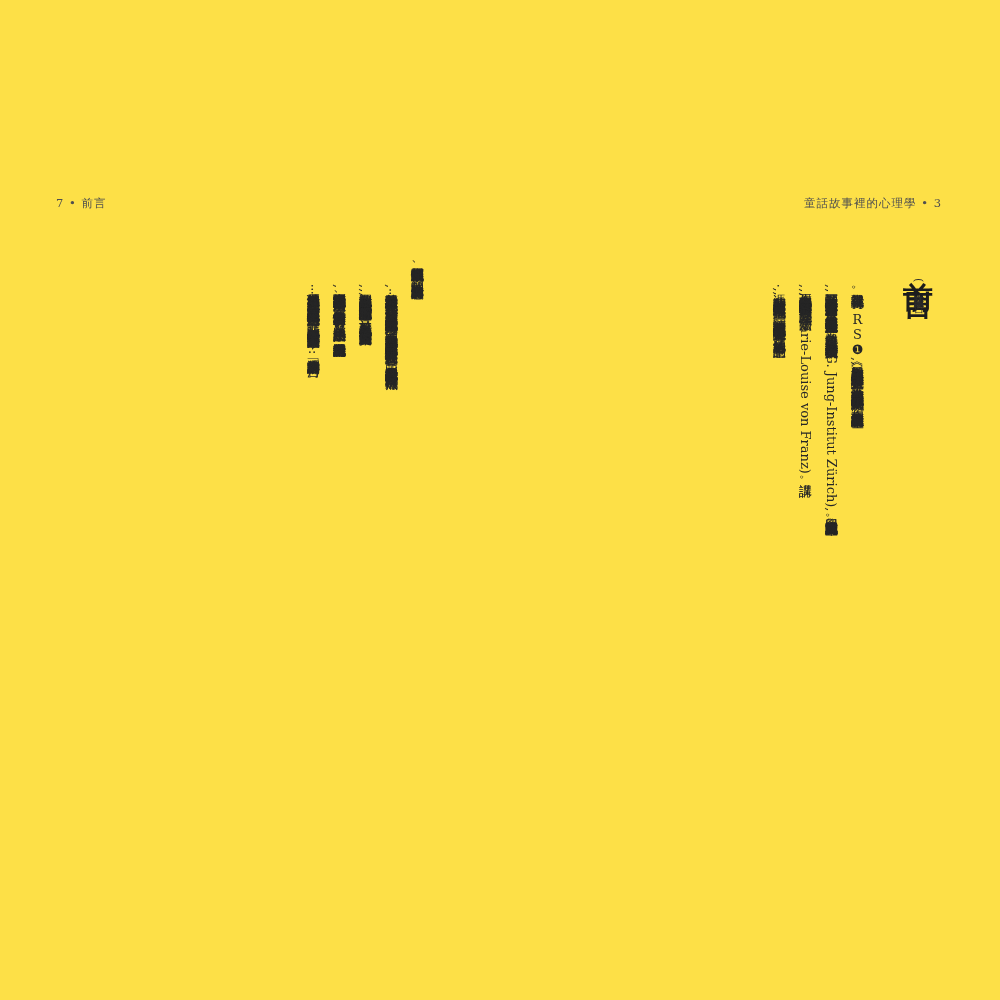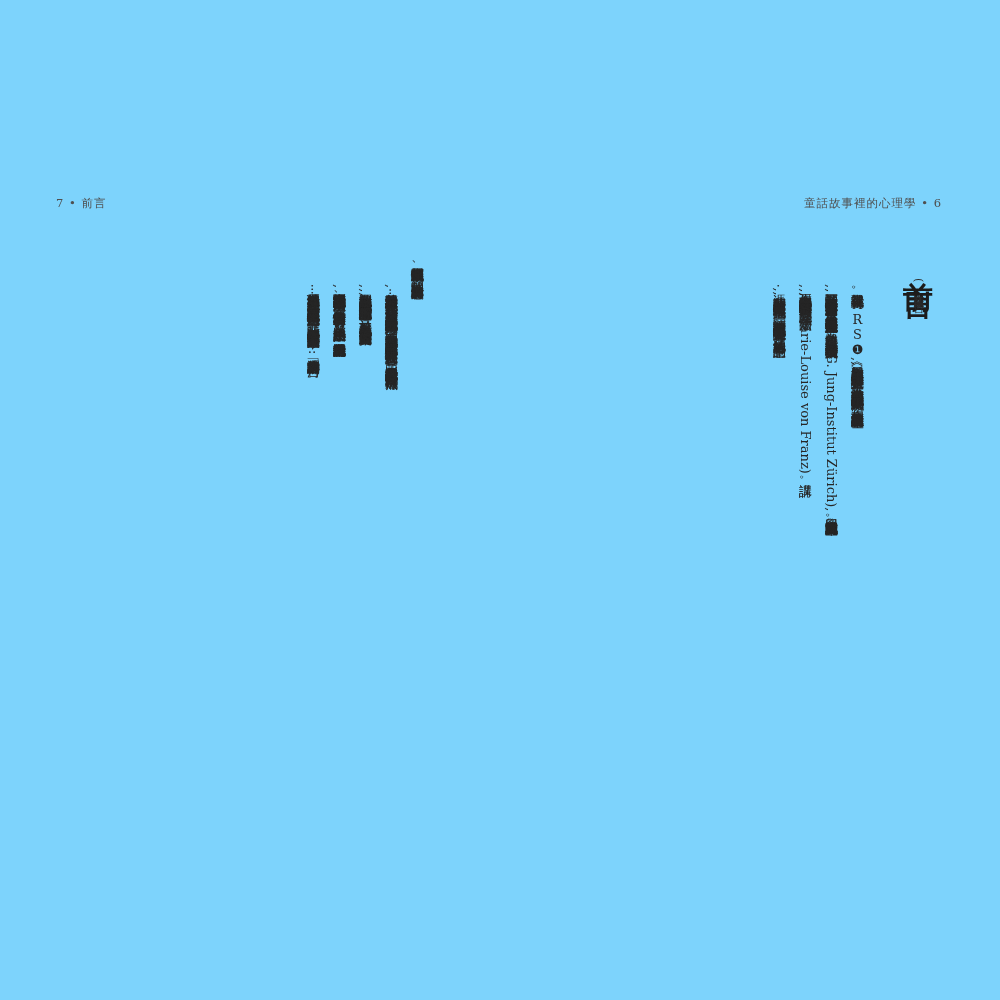--- a/index.html
+++ b/index.html
@@ -8,21 +8,21 @@
     width: 1000px;
     height: 1000px;
     background: #ffffff;
     overflow: hidden;
     font-family: "DejaVu Serif", serif;
   }
   .spread {
     position: relative;
     width: 1000px;
     height: 1000px;
-    background: #7dd3fc;
+    background: #fde047;
   }
   
   .running-head {
     position: absolute;
     top: 196px;
     font-size: 11.5px;
     color: #4f4f4f;
     letter-spacing: 1px;
     white-space: nowrap;
   }
@@ -70,21 +70,21 @@
   .orient-upright  { text-orientation: upright; }
   .orient-sideways { text-orientation: sideways; }
 </style>
 </head>
 <body>
 
 <div class="spread">
 
   <div class="running-head head-left">7 • 前言</div>
 
-  <div class="running-head head-right">童話故事裡的心理學 • 6</div>
+  <div class="running-head head-right">童話故事裡的心理學 • 3</div>
 
   <section class="page-text page-right-text">
     <div class="title-block">
       <span class="title-main">前言</span><span class="title-sub">(文庫版前言)</span>
     </div>
     <div>
         <p class="para indent"><span>我從小就很喜歡童話。</span><span class="orient-upright">ARS</span><span>❶所出版的《日本兒童文庫》,收錄了各式各樣的童話集,著實讓我看得入迷。由於當時的書不多,而這些故事總是令我一讀再讀,讀到都能倒背如流了。如今想來,童話在我的人格塑造上可說有極大的影響。</span></p>
         <p class="para indent"><span>我傾心於歐洲童話,期待這一生能有一次機會,親眼見到那如故事中所描述的、有王子與公主登場的城堡,但卻也深知這般期待不大可能實現。然而,人生變化難以捉摸,一九六二年,我前往瑞士的榮格學院(</span><span class="orient-sideways">C.G. Jung-Institut Zürich</span><span>)留學,因此得以見到成為童話舞台的城堡及森林。</span></p>
         <p class="para indent"><span>不僅如此,榮格學院當時正盛行童話相關的研究,甚至有幸聽到榮格愛徒,瑪麗‧路薏絲‧馮‧法蘭茲(</span><span class="orient-sideways">Marie-Louise von Franz</span><span>)講課。</span></p>
         <p class="para indent"><span>馮‧法蘭茲所開的課,在榮格學院相當受歡迎,我也深陷其中。閱讀童話,雖然教人感受到一股不可思議的魅力,卻很難說明它究竟好在哪裡。透過她的解析,童話的意</span></p>

